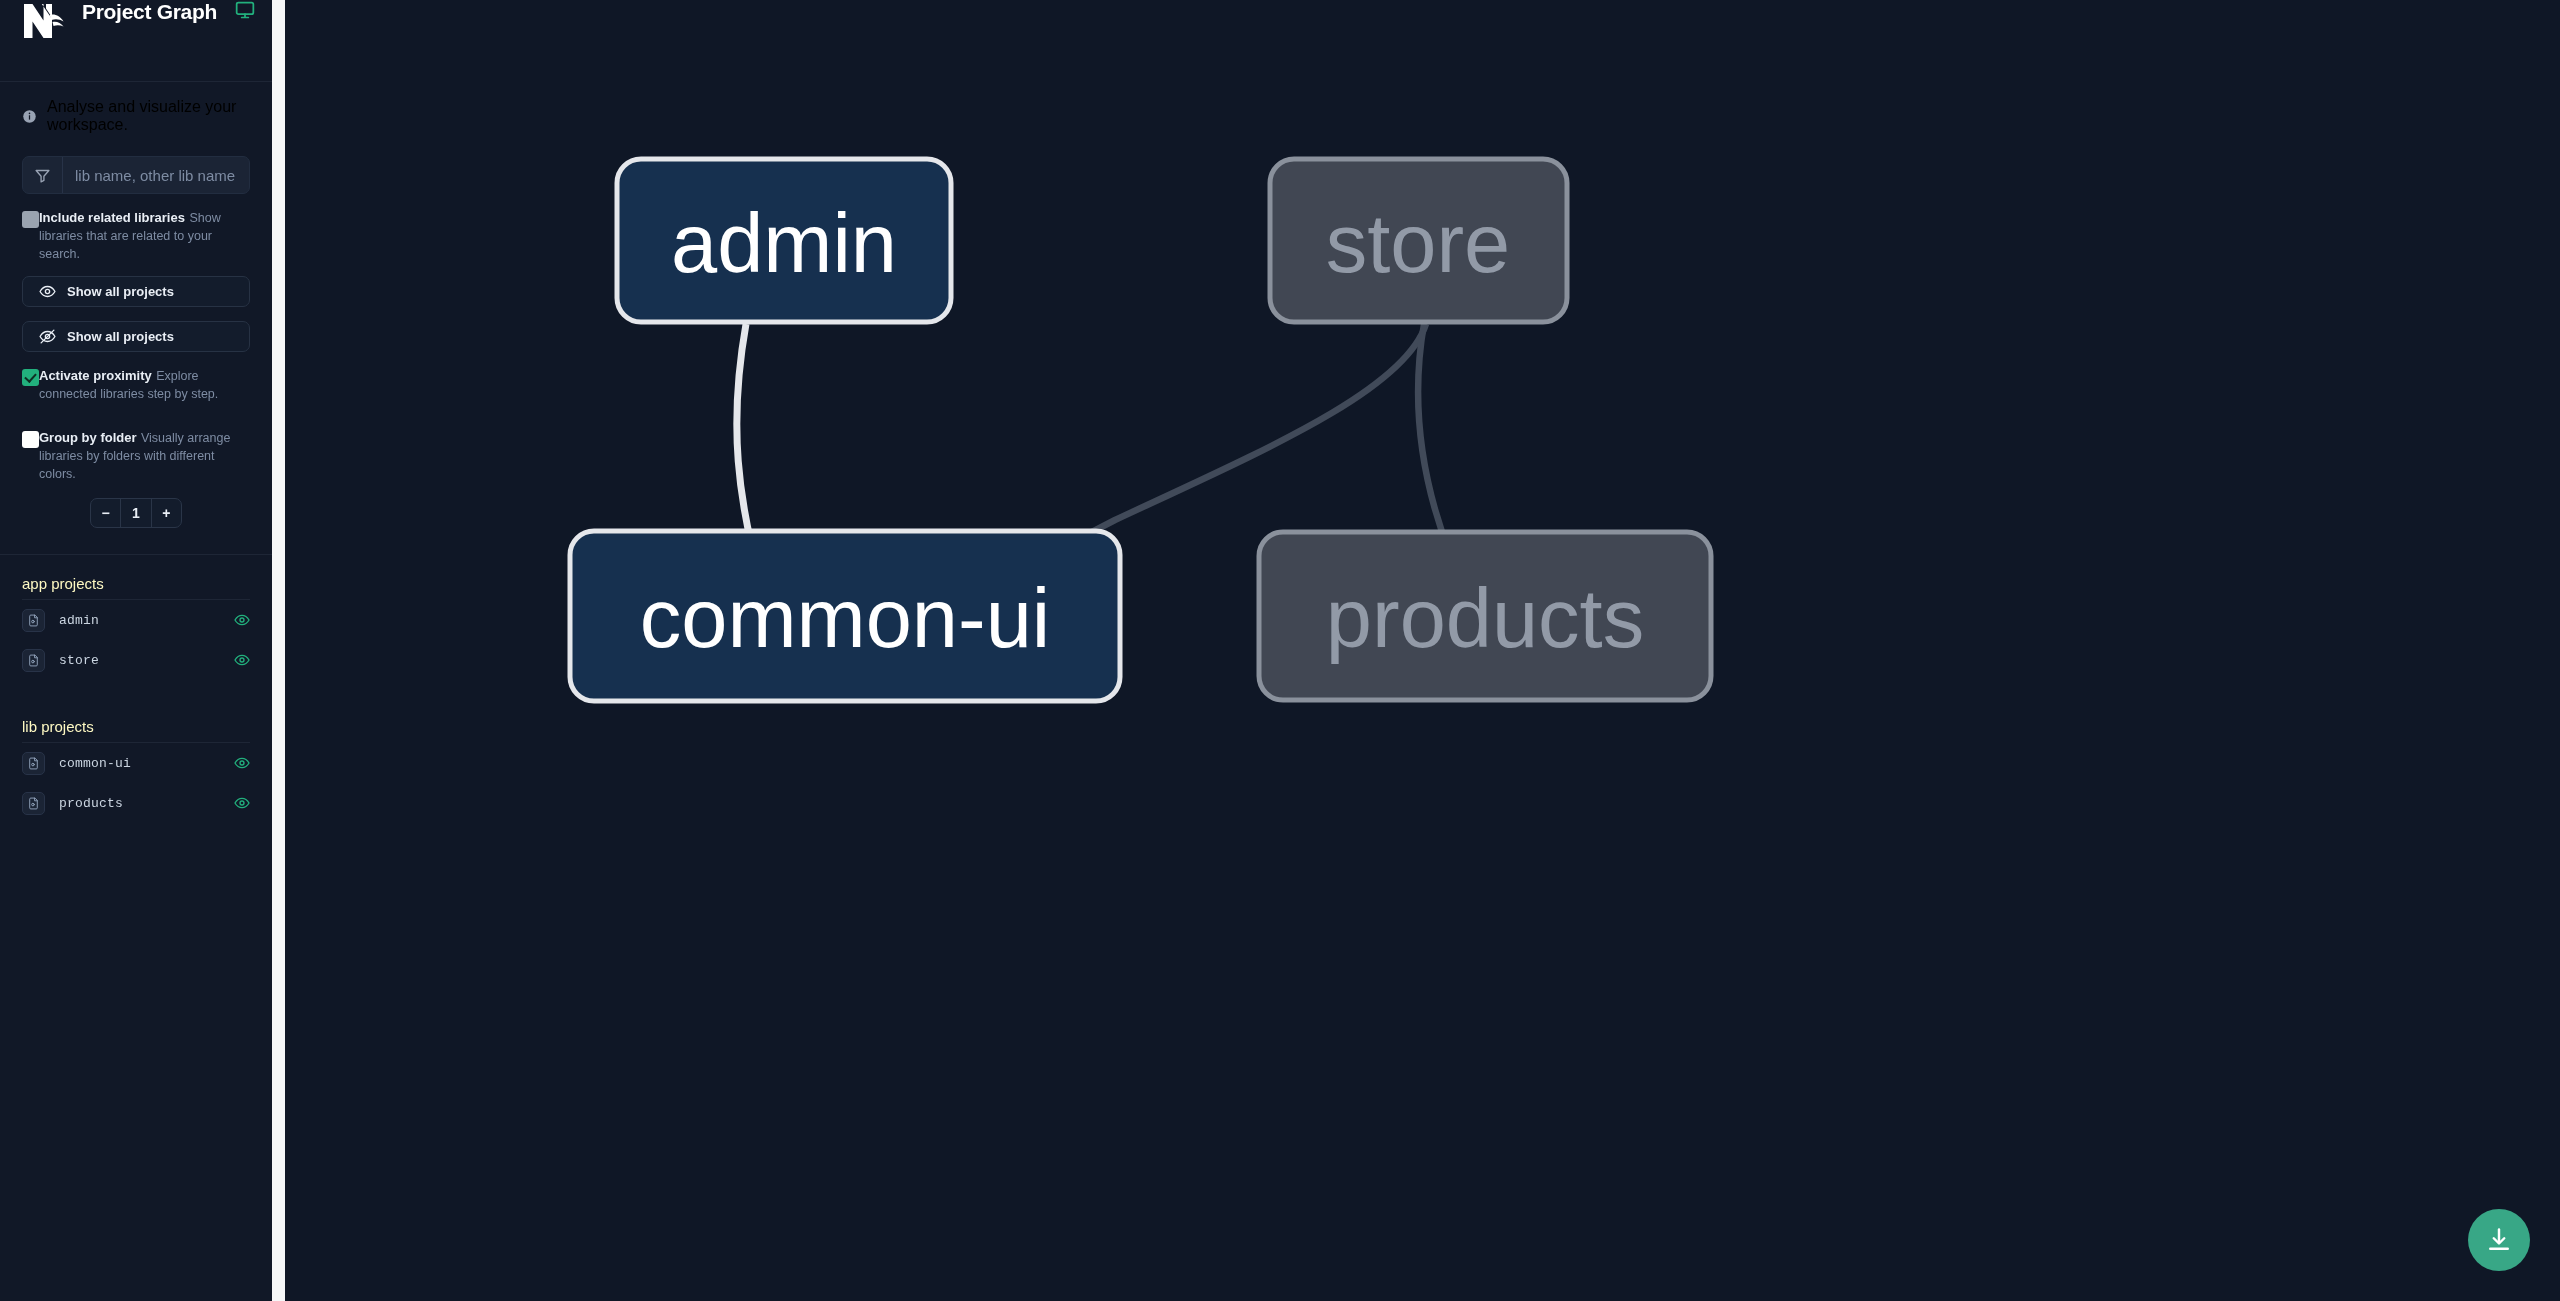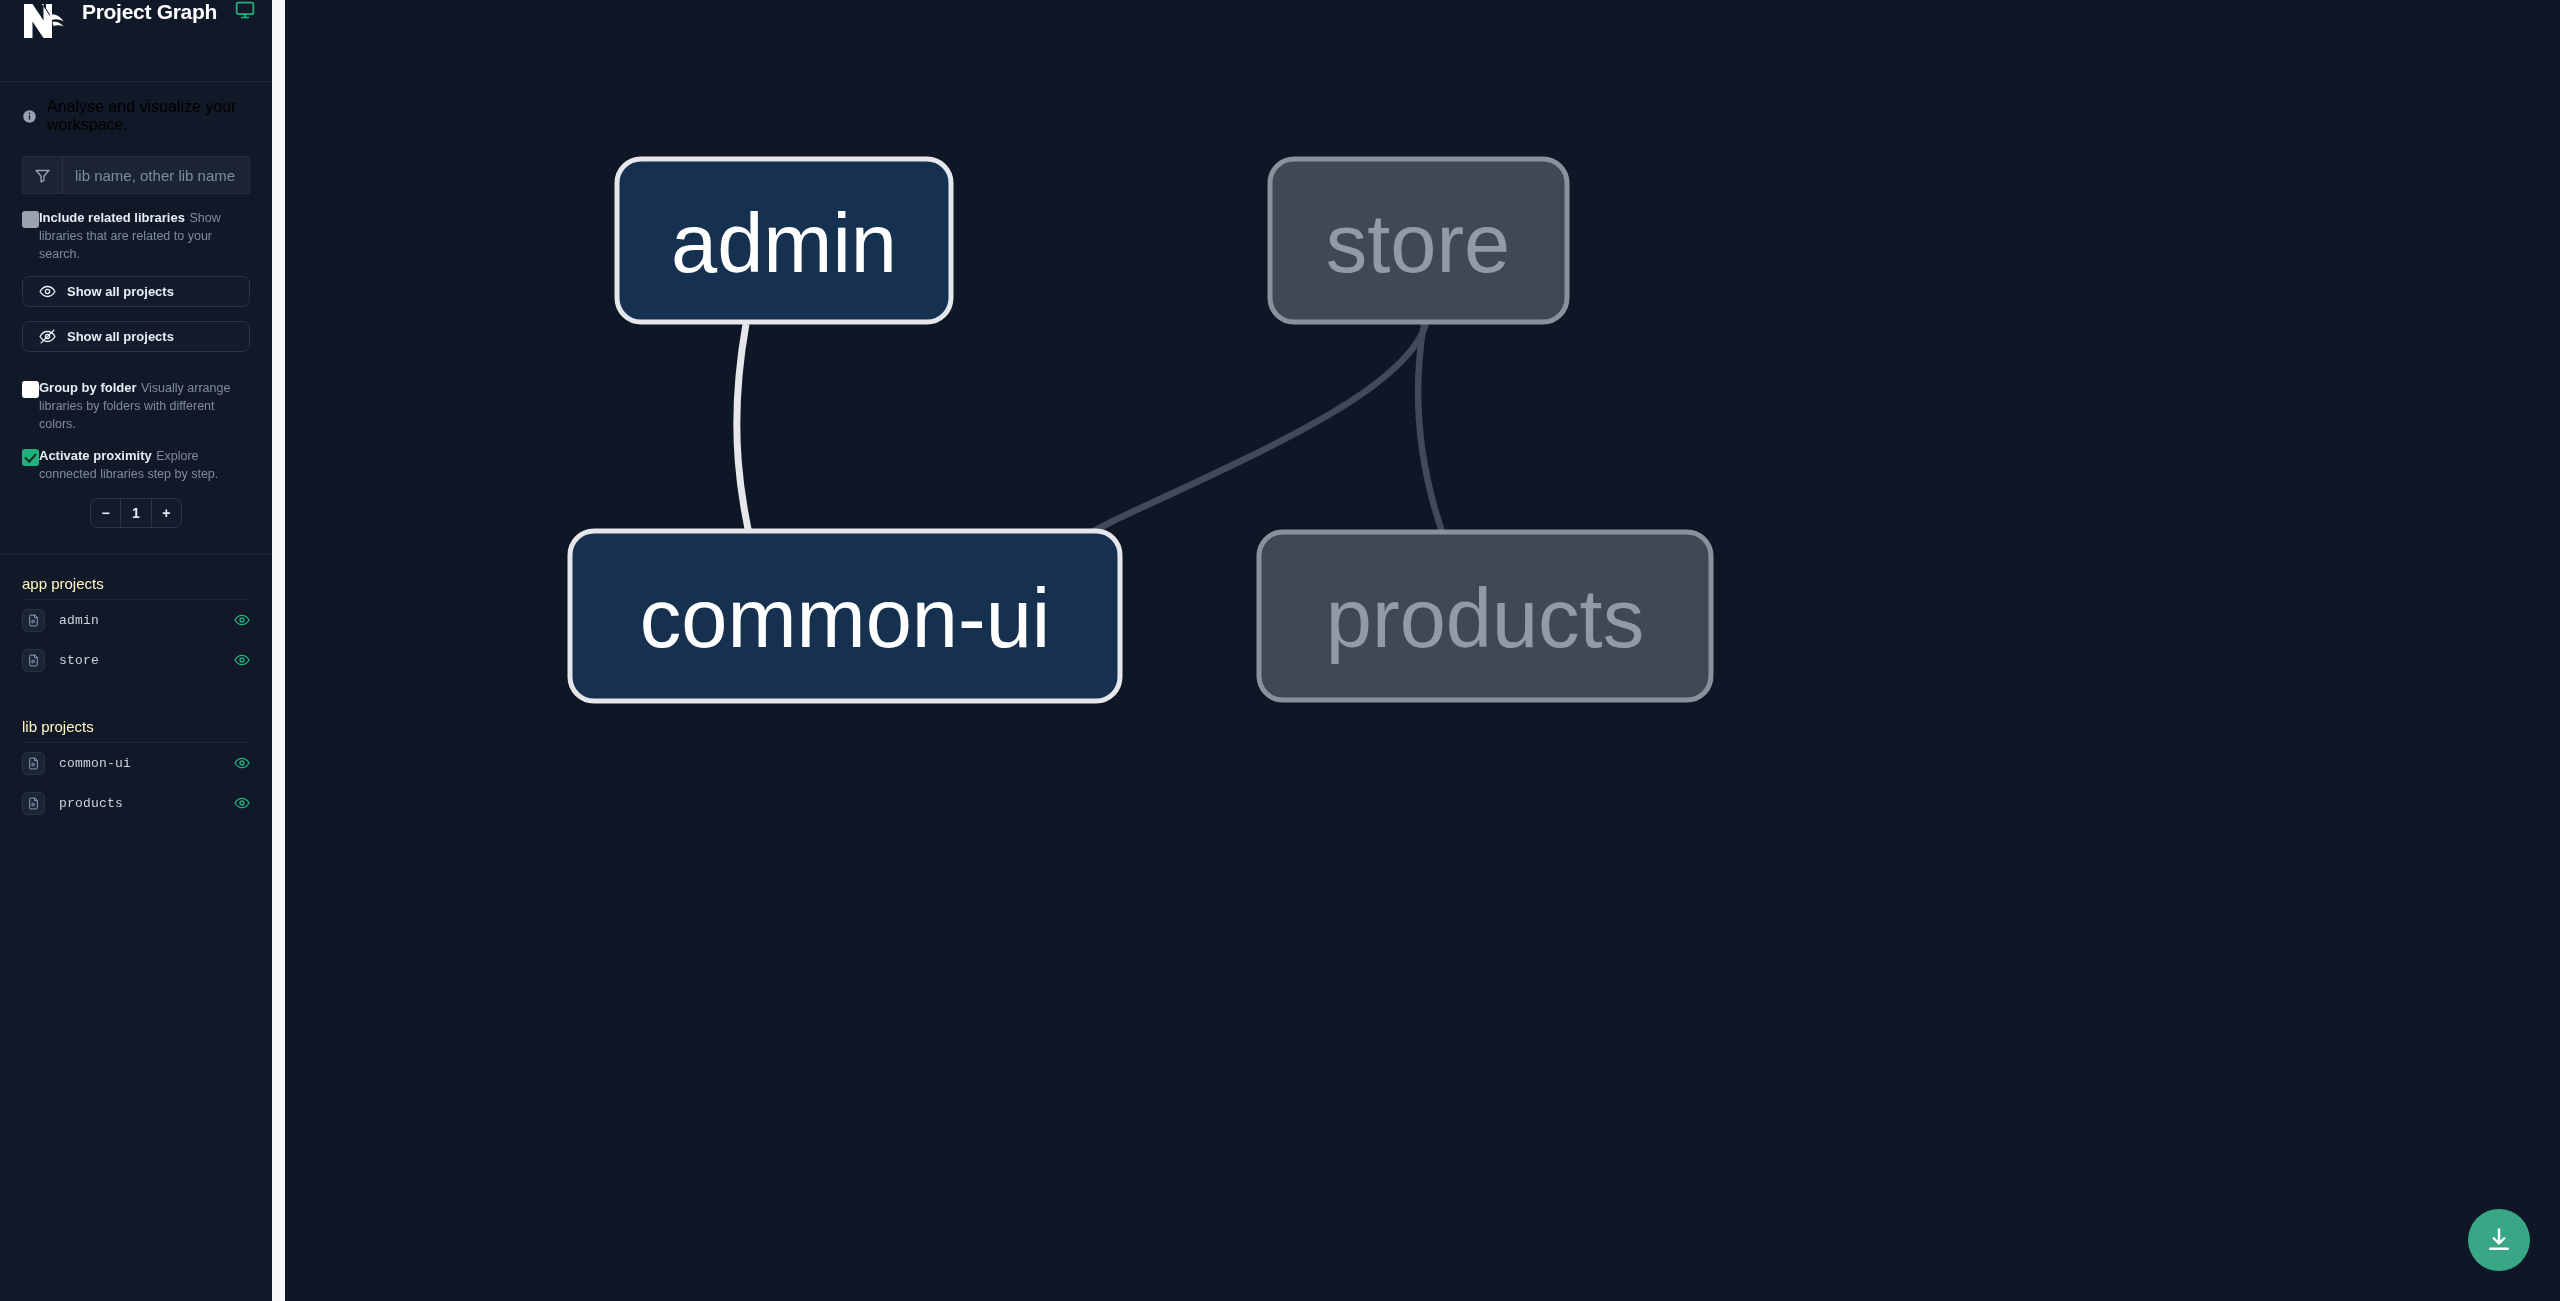--- a/index.html
+++ b/index.html
@@ -55,21 +55,21 @@
     gap: 10px;
     padding: 16px 22px 0 22px;
   }
   .info-icon { width: 15px; height: 15px; flex: 0 0 15px; }
 
   .search-wrap {
     margin: 22px 22px 0 22px;
     height: 38px;
     background: #1b2435;
     border: 1px solid #222d40;
-    border-radius: 2px;
+    border-radius: 7px;
     display: flex;
     align-items: flex-start;
     overflow: hidden;
   }
   .search-icon-box {
     width: 40px;
     height: 100%;
     display: flex;
     align-items: center;
     justify-content: center;
@@ -319,33 +319,33 @@
 
     <div class="pill-btn">
       <svg class="eye-w" viewBox="0 0 24 24" fill="none" stroke="#e9eef5" stroke-width="1.9" stroke-linecap="round" stroke-linejoin="round">
         <path d="M1.5 12s4-7 10.5-7 10.5 7 10.5 7-4 7-10.5 7S1.5 12 1.5 12z"></path>
         <circle cx="12" cy="12" r="3"></circle>
         <path d="M3 21L21 3"></path>
       </svg>
       <span class="lbl">Show all projects</span>
     </div>
 
+    <div class="check-row" style="padding-top:14px">
+      <span class="cbox green"></span>
+      <span class="check-text">
+        <span class="check-title">Activate proximity</span>
+        <span class="check-desc">Explore connected libraries step by step.</span>
+      </span>
+    </div>
+
     <div class="check-row" style="padding-top:26px">
       <span class="cbox white"></span>
       <span class="check-text">
         <span class="check-title">Group by folder</span>
         <span class="check-desc">Visually arrange libraries by folders with different colors.</span>
-      </span>
-    </div>
-
-    <div class="check-row" style="padding-top:14px">
-      <span class="cbox green"></span>
-      <span class="check-text">
-        <span class="check-title">Activate proximity</span>
-        <span class="check-desc">Explore connected libraries step by step.</span>
       </span>
     </div>
 
     <div class="stepper">
       <div>−</div>
       <div class="mid">1</div>
       <div>+</div>
     </div>
 
     <div class="sidebar-divider"></div>

